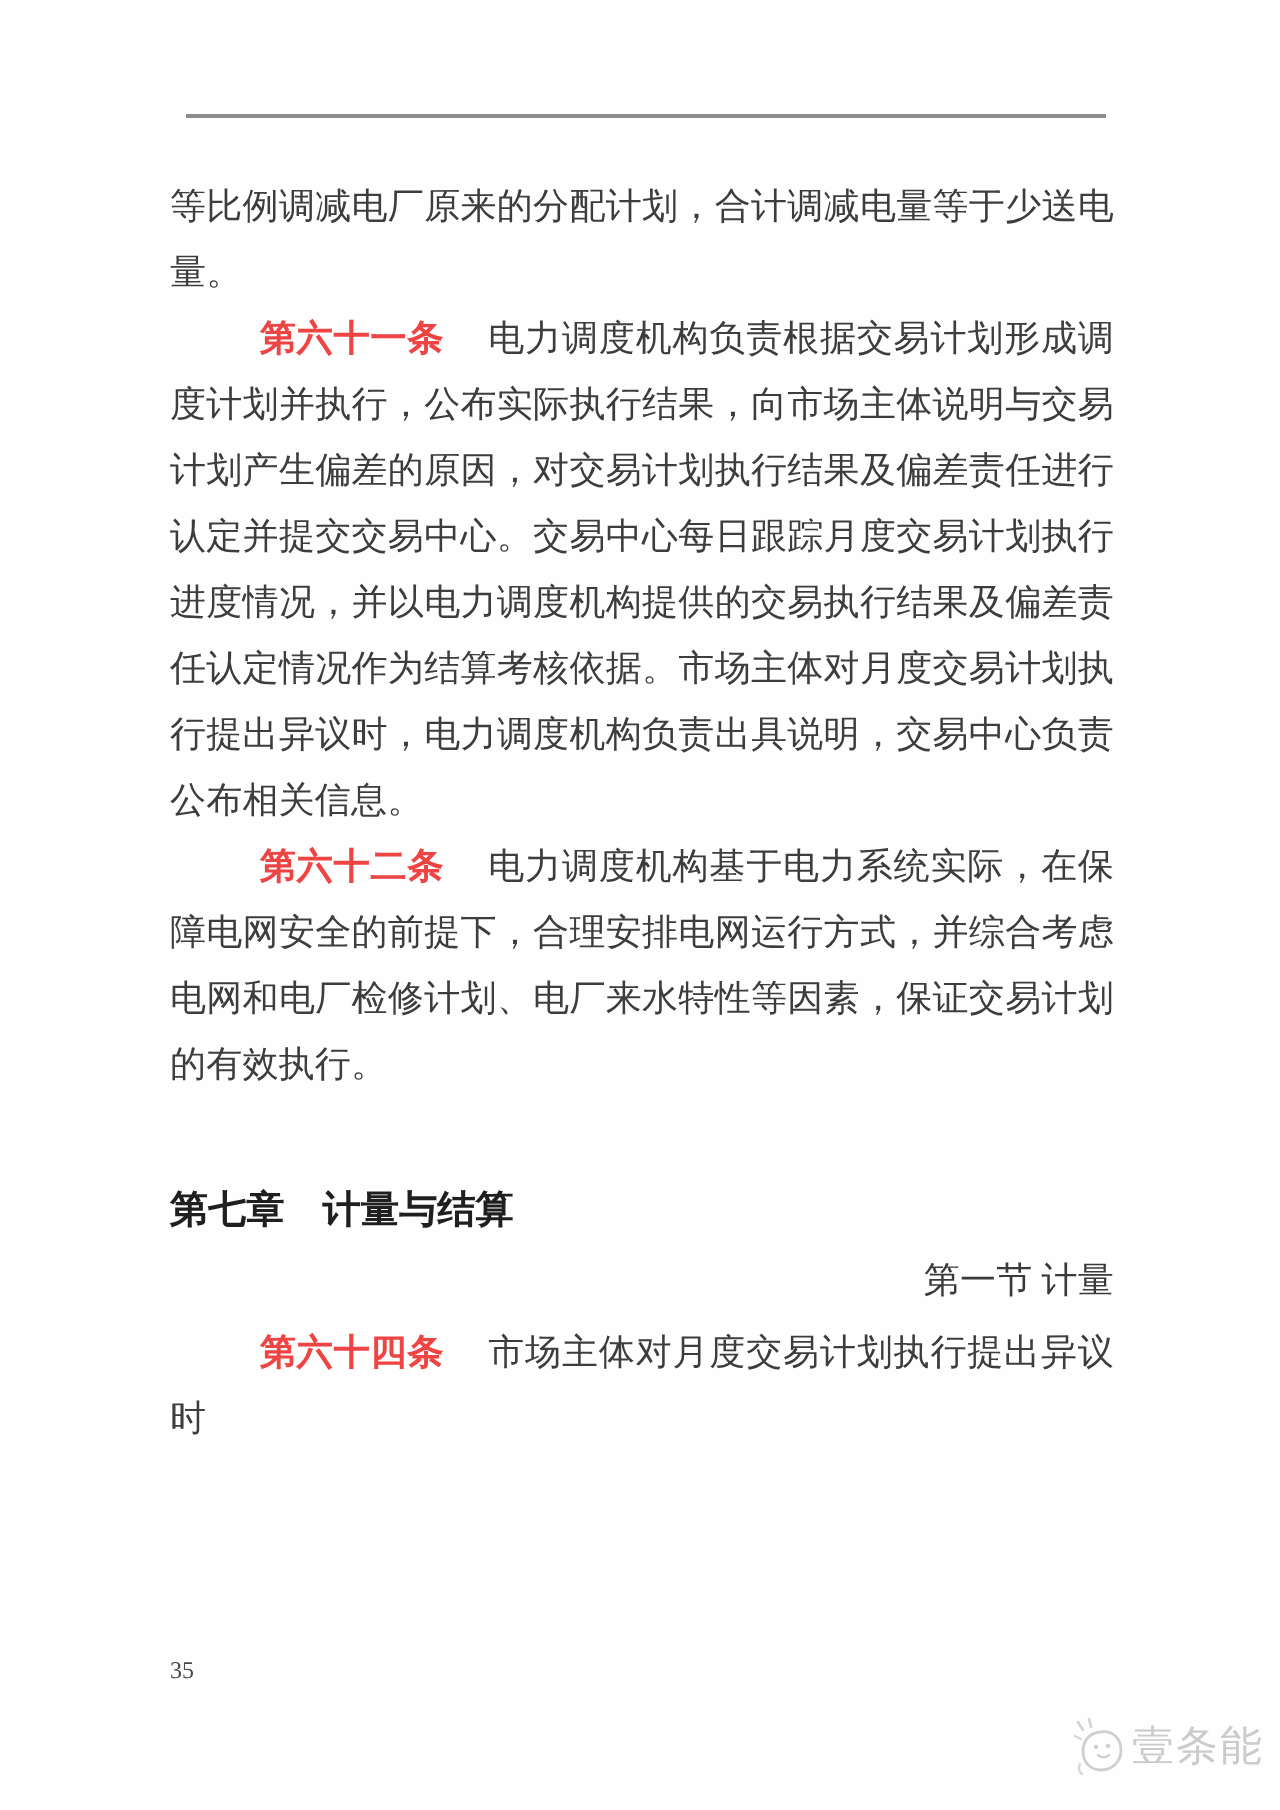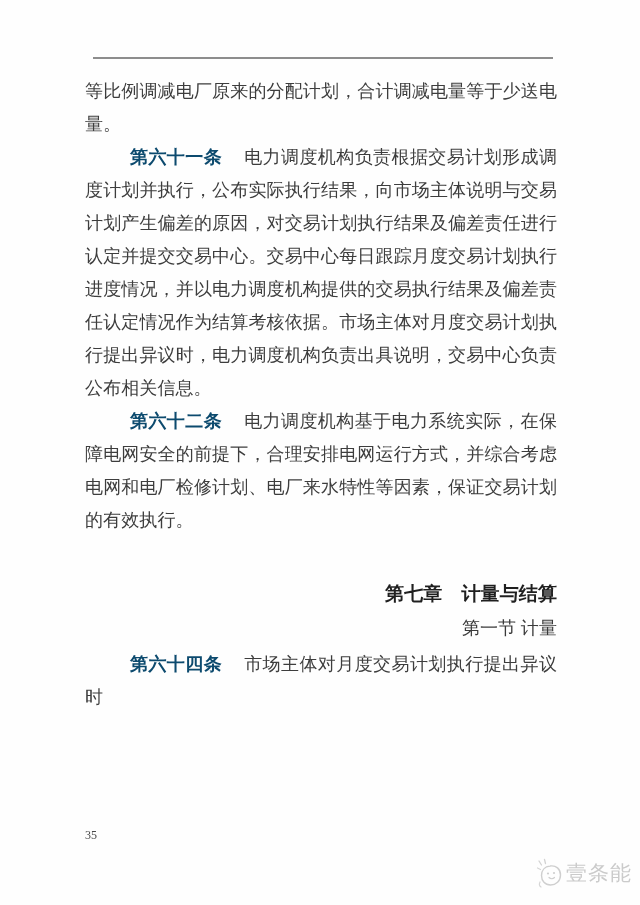--- a/index.html
+++ b/index.html
@@ -15,44 +15,44 @@
     background: #fefefe;
   }
   .top-rule {
     position: absolute;
     left: 93px; top: 57px;
     width: 460px; height: 2px;
     background: #8d8d8d;
   }
   .body-text {
     position: absolute;
-    left: 85px; top: 75px;
+    left: 85px; top: 87px;
     width: 472px;
     color: #3d3d3d;
     font-size: 18px;
     line-height: 33px;
     letter-spacing: 0.1px;
   }
   .para {
     margin: 0;
     text-align: justify;
   }
   .para.indent { text-indent: 2.5em; }
   .para .term {
     font-weight: bold;
-    color: #0c4a6e;
+    color: #ef4444;
     margin-right: 22px;
   }
   .chapter-heading {
     margin: 43px 0 0 0;
     font-size: 19px;
     line-height: 28px;
     font-weight: bold;
     color: #1f1f1f;
-    text-align: right;
+    text-align: left;
   }
   .section-heading {
     margin: 6px 0 0 0;
     font-size: 18px;
     line-height: 28px;
     font-weight: normal;
     color: #3a3a3a;
     text-align: right;
   }
   .para.after-heading { margin-top: 6px; }

